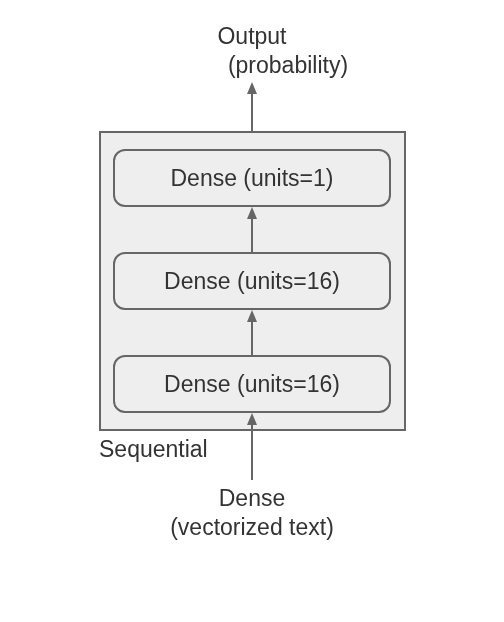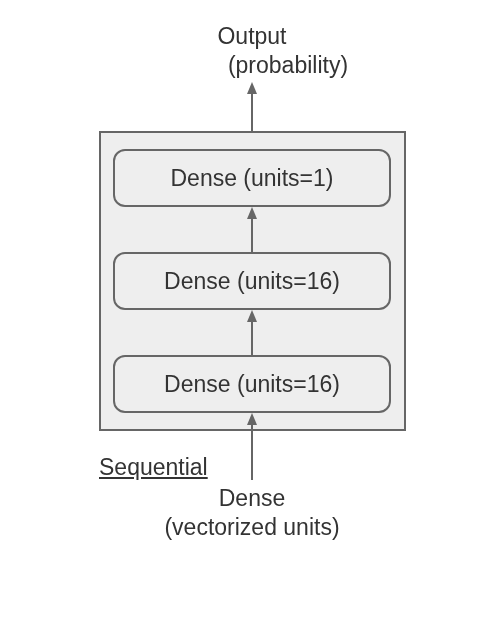--- a/index.html
+++ b/index.html
@@ -85,18 +85,18 @@
   <svg class="arrow" style="left:247px; top:310px; width:10px; height:45px;" viewBox="0 0 10 45">
     <line x1="5" y1="45" x2="5" y2="10" stroke="#666666" stroke-width="2"></line>
     <polygon points="5,0 0,12 10,12" fill="#666666"></polygon>
   </svg>
 
   <svg class="arrow" style="left:247px; top:413px; width:10px; height:67px;" viewBox="0 0 10 67">
     <line x1="5" y1="67" x2="5" y2="10" stroke="#666666" stroke-width="2"></line>
     <polygon points="5,0 0,12 10,12" fill="#666666"></polygon>
   </svg>
 
-  <div class="label" style="left:99px; top:453px; text-align:left;text-decoration:underline;">Sequential</div>
+  <div class="label" style="left:99px; top:435px; text-align:left;">Sequential</div>
 
   <div class="label" style="left:0; width:504px; top:484px;">Dense</div>
-  <div class="label" style="left:0; width:504px; top:513px;">(vectorized units)</div>
+  <div class="label" style="left:0; width:504px; top:513px;">(vectorized text)</div>
 
 </div>
 
 </body></html>

